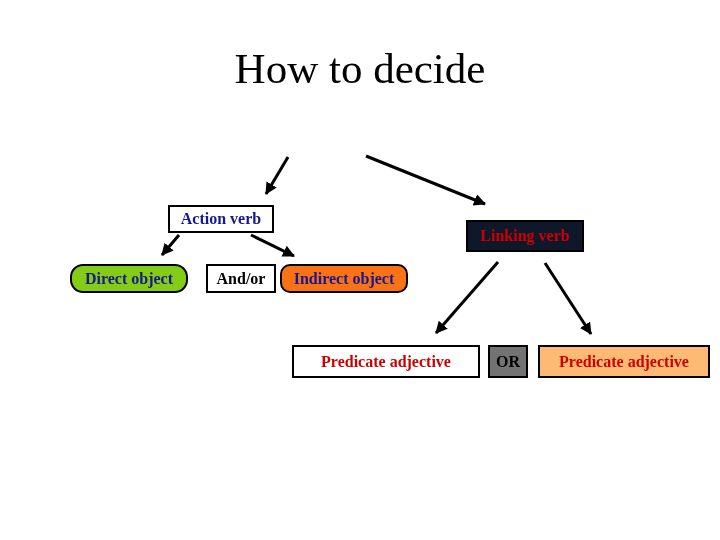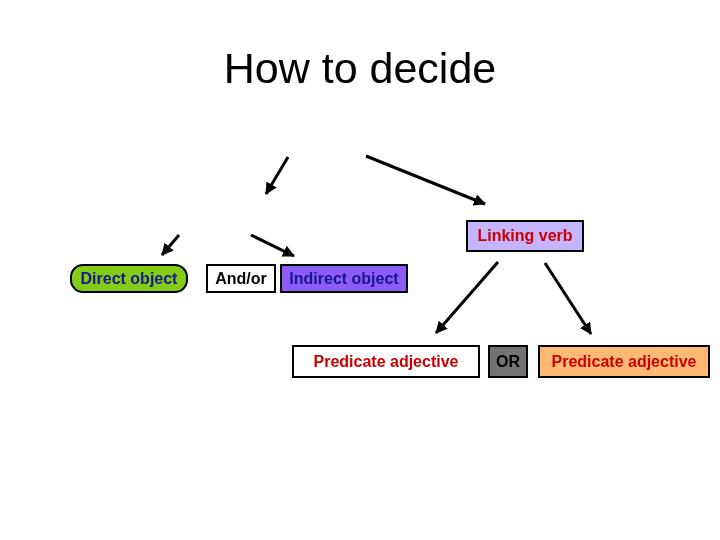--- a/index.html
+++ b/index.html
@@ -1,17 +1,17 @@
 <!DOCTYPE html>
 <html><head>
 <meta charset="utf-8">
 <style>
   html,body{margin:0;padding:0;}
   body{width:720px;height:540px;font-family:"Liberation Sans",sans-serif;}
-  .slide{position:relative;width:720px;height:540px;background:#ffffff;overflow:hidden;}
+  .slide{position:relative;width:720px;height:540px;background:#ffffff;overflow:hidden;font-family:Liberation Serif, serif;}
   .title{
     position:absolute;left:0;top:44px;width:720px;
     text-align:center;font-size:43px;font-weight:400;color:#000;
     letter-spacing:0px;
   }
   .node{
     position:absolute;box-sizing:border-box;
     border:2px solid #000;background:#fff;
     display:flex;align-items:center;justify-content:center;
     font-size:16px;font-weight:bold;white-space:nowrap;
@@ -42,21 +42,22 @@
       </marker>
     </defs>
     <line class="arrow" x1="288" y1="157" x2="266" y2="194" stroke-width="3" marker-end="url(#ah)" stroke="#000000"></line>
     <line class="arrow" x1="366" y1="156" x2="485" y2="204" stroke-width="3" marker-end="url(#ah)" stroke="#000000"></line>
     <line class="arrow" x1="179" y1="235" x2="162" y2="255" stroke-width="3" marker-end="url(#ah)" stroke="#000000"></line>
     <line class="arrow" x1="251" y1="235" x2="294" y2="256" stroke-width="3" marker-end="url(#ah)" stroke="#000000"></line>
     <line class="arrow" x1="498" y1="262" x2="436" y2="333" stroke-width="3" marker-end="url(#ah)" stroke="#000000"></line>
     <line class="arrow" x1="545" y1="263" x2="591" y2="334" stroke-width="3" marker-end="url(#ah)" stroke="#000000"></line>
   </svg>
 
-  <div class="node n-linking" style="color: rgb(204, 0, 0); border-color: rgb(0, 0, 0); background: #c4b5fd;">Linking verb</div>
+  <div class="node n-action" style="color: rgb(23, 23, 143); border-color: rgb(0, 0, 0); background: rgb(255, 255, 255);">Action verb</div>
+  <div class="node n-linking" style="color: rgb(204, 0, 0); border-color: rgb(0, 0, 0); background: #0f172a;">Linking verb</div>
   <div class="node n-direct" style="color: rgb(23, 23, 143); border-color: rgb(0, 0, 0); background: #84cc16; border-radius: 13px;">Direct object</div>
   <div class="node n-andor" style="color: rgb(0, 0, 0); border-color: rgb(0, 0, 0); background: rgb(255, 255, 255);">And/or</div>
-  <div class="node n-indir" style="color: rgb(23, 23, 143); border-color: rgb(0, 0, 0); background: #8b5cf6;">Indirect object</div>
+  <div class="node n-indir" style="color: rgb(23, 23, 143); border-color: rgb(0, 0, 0); background: #f97316; border-radius: 10px;">Indirect object</div>
   <div class="node n-prednom" style="color: rgb(204, 0, 0); border-color: rgb(0, 0, 0); background: rgb(255, 255, 255);">Predicate adjective</div>
   <div class="node n-or" style="color: rgb(0, 0, 0); border-color: rgb(0, 0, 0); background: #737373;">OR</div>
   <div class="node n-predadj" style="color: rgb(204, 0, 0); border-color: rgb(0, 0, 0); background: #fdba74;">Predicate adjective</div>
 
 </div>
 
 </body></html>

